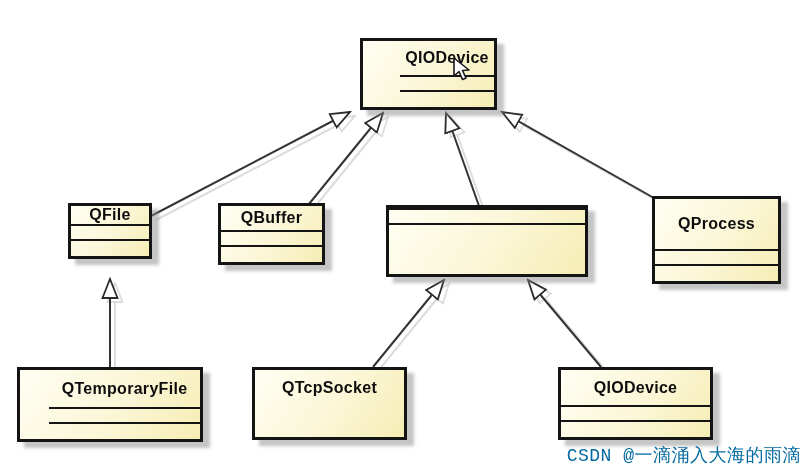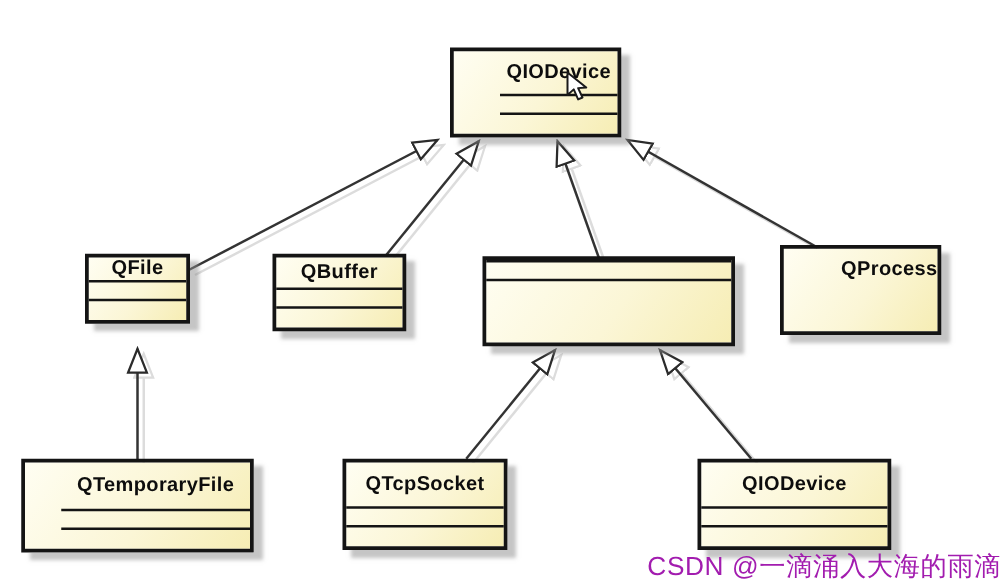--- a/index.html
+++ b/index.html
@@ -40,23 +40,23 @@
     border-top: 2px solid #141414;
   }
   .uml-row2 {
     height: 15px;
     border-top: 2px solid #141414;
   }
   #watermark {
     position: absolute;
     right: 5px;
     bottom: 1px;
-    font-size: 21px;
-    color: #a21caf;
-    font-family: Liberation Sans, sans-serif;
+    font-size: 18px;
+    color: #0369a1;
+    font-family: Liberation Mono, monospace;
     letter-spacing: 0.5px;
   }
   #mouse-cursor {
     position: absolute;
     left: 450px;
     top: 56px;
     pointer-events: none;
   }
 </style>
 </head>
@@ -111,33 +111,33 @@
     <div class="uml-title">QBuffer</div>
     <div class="uml-row1"></div>
     <div class="uml-row2"></div>
   </div>
 
   <div class="uml-box" style="left:386px; top:205px; width:202px; height:72px;">
     <div class="uml-row1"></div>
     <div class="uml-row2"></div>
   </div>
 
-  <div class="uml-box" style="left:624px; top:196px; width:129px; height:72px;align-items:flex-end;">
+  <div class="uml-box" style="left:652px; top:196px; width:129px; height:88px;">
     <div class="uml-title">QProcess</div>
     <div class="uml-row1"></div>
     <div class="uml-row2"></div>
   </div>
 
   <div class="uml-box" style="left:17px;  top:367px; width:186px; height:75px;padding-left:29px;">
     <div class="uml-title">QTemporaryFile</div>
     <div class="uml-row1"></div>
     <div class="uml-row2"></div>
   </div>
 
-  <div class="uml-box" style="left:274px; top:367px; width:132px; height:73px;">
+  <div class="uml-box" style="left:252px; top:367px; width:155px; height:73px;align-items:center;">
     <div class="uml-title">QTcpSocket</div>
     <div class="uml-row1"></div>
     <div class="uml-row2"></div>
   </div>
 
   <div class="uml-box" style="left:558px; top:367px; width:155px; height:73px;">
     <div class="uml-title">QIODevice</div>
     <div class="uml-row1"></div>
     <div class="uml-row2"></div>
   </div>

